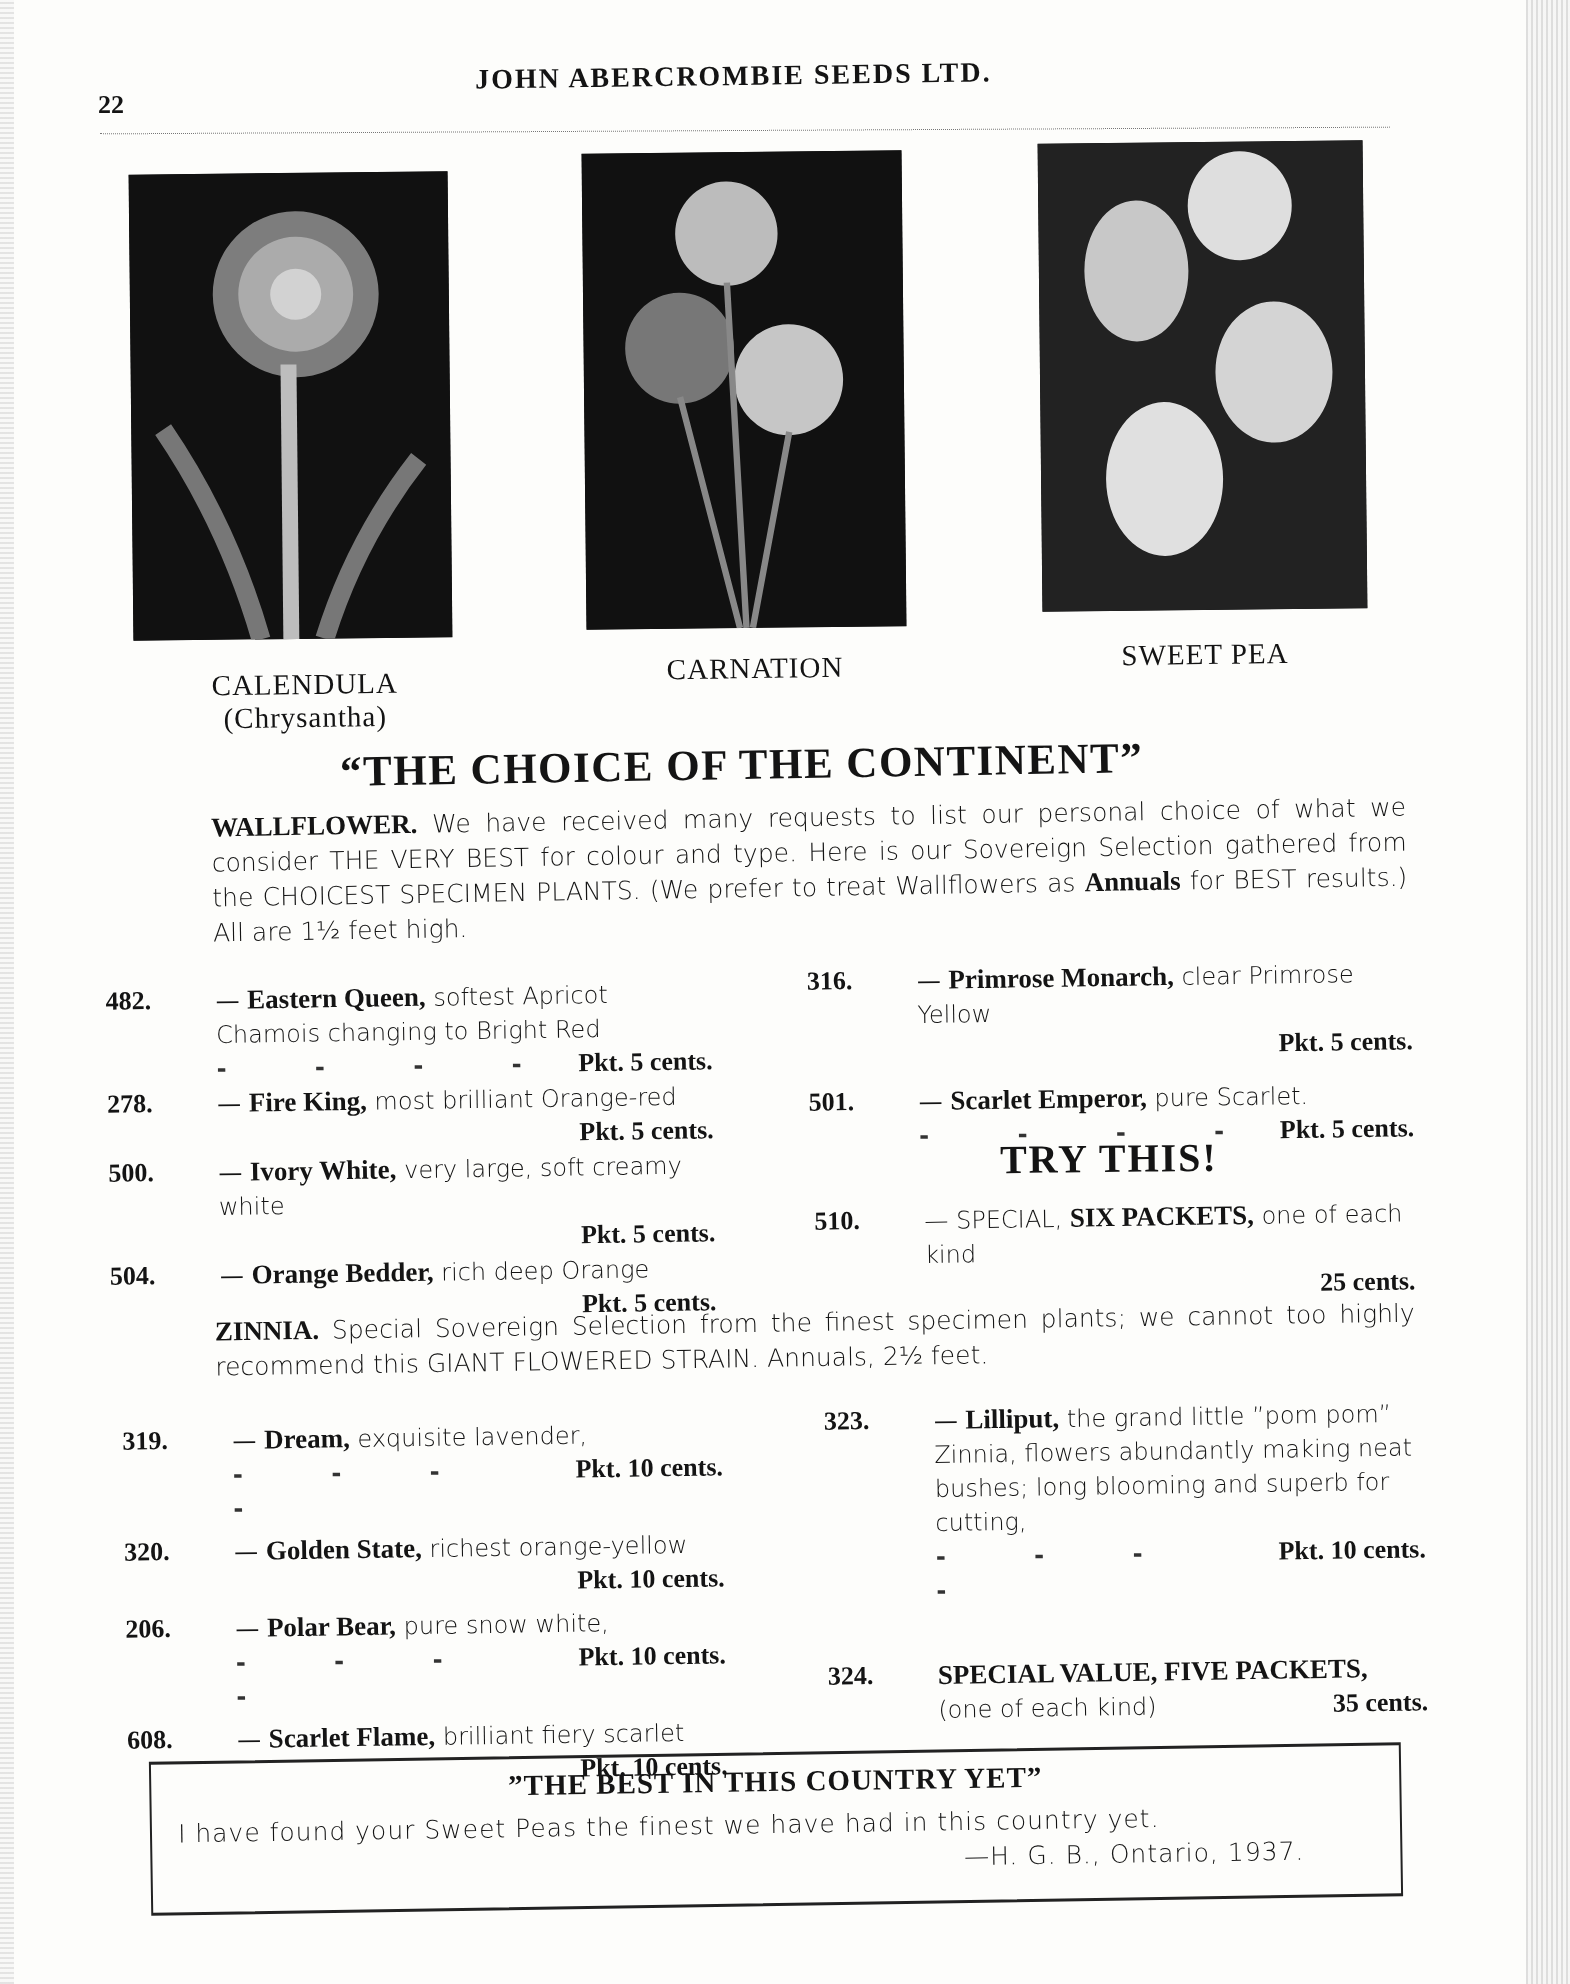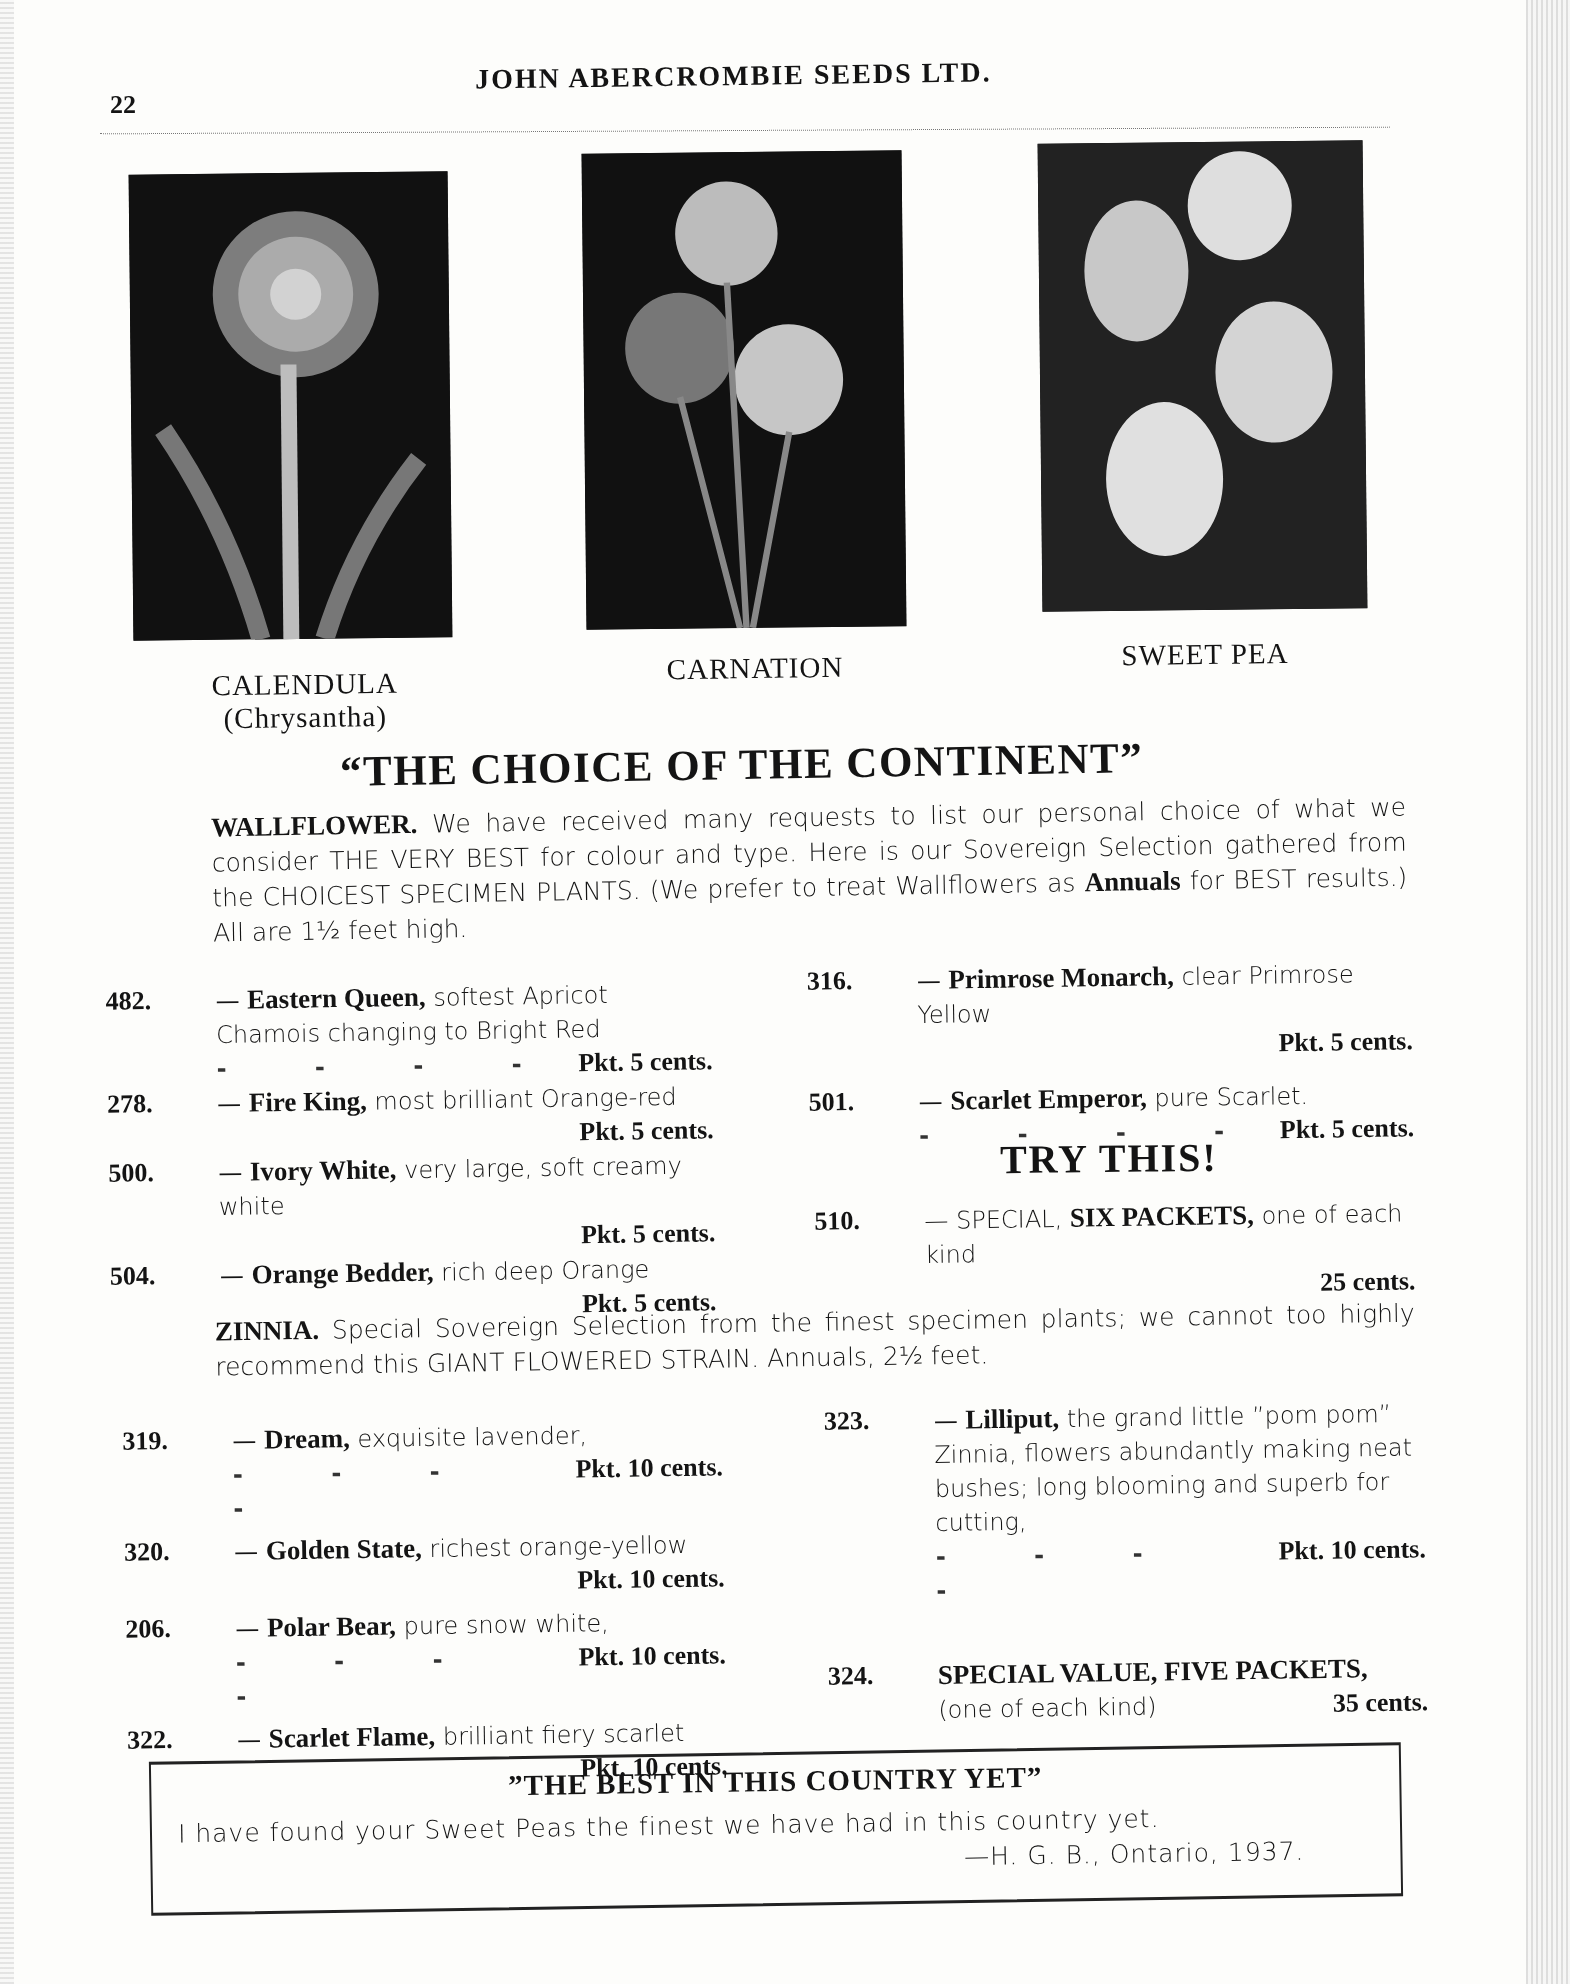--- a/index.html
+++ b/index.html
@@ -6,21 +6,21 @@
     body {
       width: 1570px; height: 1984px; background: #fdfdfb; position: relative; overflow: hidden;
       font-family: "DejaVu Serif", "Liberation Serif", serif; color: #141414;
     }
     .edge-left { position: absolute; left: 0; top: 0; width: 14px; height: 100%;
       background: repeating-linear-gradient(0deg, #cfcfcf 0 2px, #f4f4f4 2px 5px); opacity: .55; }
     .edge-right { position: absolute; right: 0; top: 0; width: 44px; height: 100%;
       background: repeating-linear-gradient(90deg, #c9c9c9 0 2px, #f2f2f2 2px 5px); opacity: .6; }
     .abs { position: absolute; }
 
-    .page-num { left: 98px; top: 90px; font-family: "Liberation Serif", serif; font-weight: bold; font-size: 26px; margin-left: 12px; }
+    .page-num { left: 98px; top: 90px; font-family: "Liberation Serif", serif; font-weight: bold; font-size: 26px; }
     .running-head { left: 475px; top: 60px; font-family: "Liberation Serif", serif; font-weight: bold; font-size: 28px; letter-spacing: 2px; transform: rotate(-0.8deg); }
     .head-rule { left: 100px; top: 130px; width: 1290px; height: 0; border-top: 1.5px dotted #777; transform: rotate(-0.3deg); }
 
     .photo { background: #0d0d0d; overflow: hidden; }
     .photo svg { width: 100%; height: 100%; display: block; }
     .photo-1 { left: 131px; top: 173px; width: 319px; height: 466px; transform: rotate(-0.6deg); }
     .photo-2 { left: 584px; top: 152px; width: 320px; height: 476px; transform: rotate(-0.6deg); }
     .photo-3 { left: 1040px; top: 142px; width: 325px; height: 468px; transform: rotate(-0.6deg); }
 
     .caption { font-family: "Liberation Serif", serif; font-size: 29px; letter-spacing: 1px; text-align: center; transform: rotate(-0.8deg); line-height: 1.15; }
@@ -204,21 +204,21 @@
   </div>
   <div class="item" style="margin-bottom:8px">
     <span class="num">206.</span>
     <span>—</span> <span class="name">Polar Bear,</span> <span class="desc">pure snow white,</span>
     <div class="priceline">
         <span class="dots">- - - -</span>
         <span class="price">Pkt. 10 cents.</span>
       </div>
   </div>
   <div class="item">
-    <span class="num">322.</span>
+    <span class="num">608.</span>
     <span>—</span> <span class="name">Scarlet Flame,</span> <span class="desc">brilliant fiery scarlet</span>
     <div class="priceline">
         <span></span>
         <span class="price">Pkt. 10 cents.</span>
       </div>
   </div>
 </div>
 
 <div class="abs col col-right-2">
   <div class="item" style="margin-bottom:50px">

